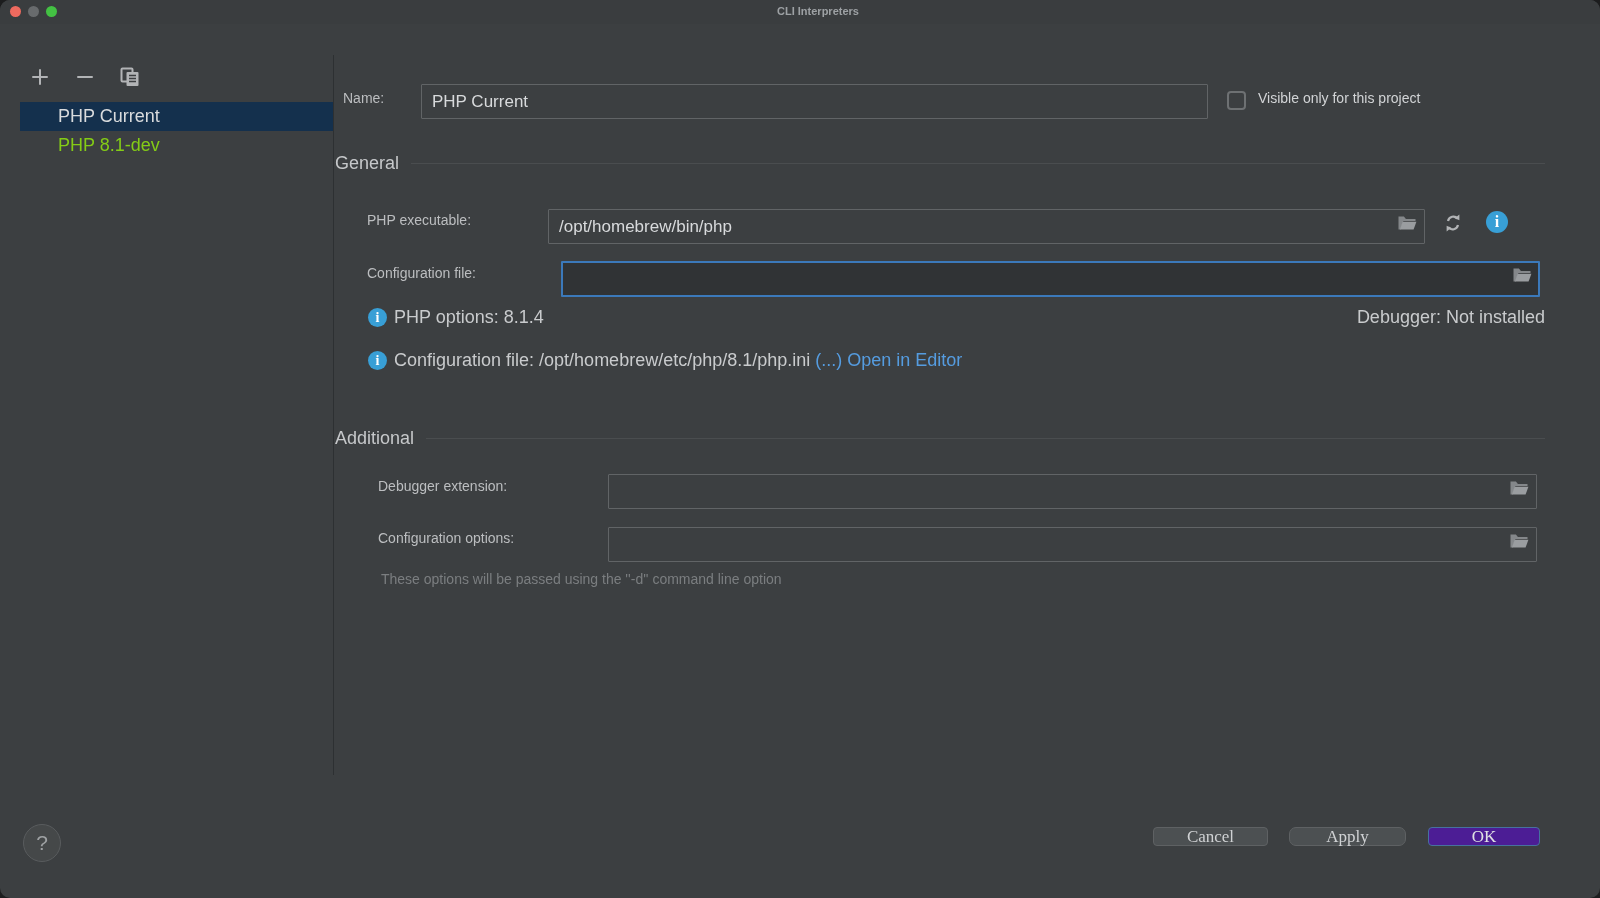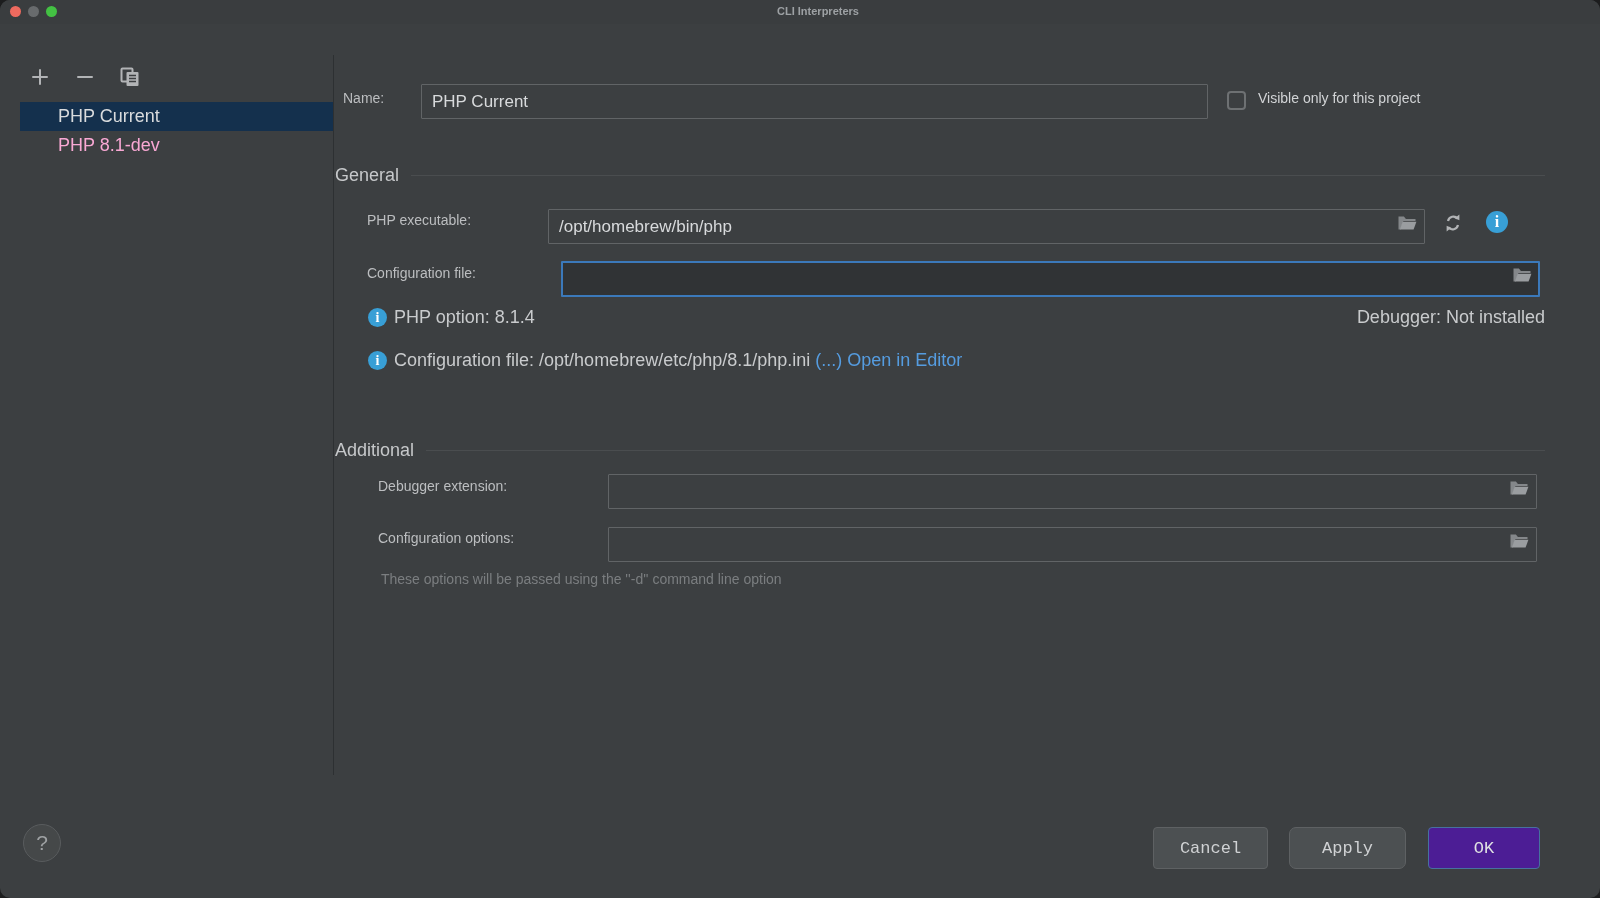--- a/index.html
+++ b/index.html
@@ -18,21 +18,21 @@
   .window-title {
     position: absolute; left: 0; right: 0; top: 0; height: 24px; line-height: 23px;
     text-align: center; font-size: 11px; font-weight: bold; color: #9da1a4; margin-left: 36px;
   }
   
   .sidebar-toolbar { position: absolute; left: 30px; top: 67px; display: flex; align-items: center; gap: 25px; }
   .tool-btn { width: 20px; height: 20px; display: flex; align-items: center; justify-content: center; cursor: default; }
   .list { position: absolute; left: 20px; top: 102px; width: 314px; }
   .list-item {
     height: 29px; line-height: 29px; padding-left: 38px;
-    font-size: 18px; color: #f9a8d4; white-space: nowrap;
+    font-size: 18px; color: #84cc16; white-space: nowrap;
   }
   .list-item.selected { background: #14304d; color: #d9dbdd; }
   .v-divider { position: absolute; left: 333px; top: 55px; width: 1px; height: 720px; background: #2d3032; }
   
   .lbl { position: absolute; font-size: 14px; color: #bcbec0; white-space: nowrap; }
   .field {
     position: absolute; background: transparent; border: 1px solid #616466; border-radius: 1px;
     font-size: 17px; color: #d8dadc; font-family: "Liberation Sans", "DejaVu Sans", sans-serif;
     padding: 0 34px 0 10px; outline: none;
   }
@@ -56,23 +56,23 @@
   }
   .info-badge.small { position: absolute; width: 19px; height: 19px; line-height: 19px; font-size: 14px; }
   .info-badge.big { position: absolute; left: 1486px; top: 211px; width: 22px; height: 22px; line-height: 22px; font-size: 16px; }
   .info-text { position: absolute; font-size: 18px; color: #c9cbcd; white-space: nowrap; }
   .blue { color: #559ce0; }
   .link { color: #559ce0; cursor: pointer; }
   .hint { position: absolute; left: 381px; top: 571px; font-size: 14px; color: #7b7e80; }
   .debugger-status { position: absolute; right: 55px; top: 307px; font-size: 18px; color: #c9cbcd; }
   
   .btn {
-    position: absolute; top: 827px; height: 42px; border-radius: 4px;
+    position: absolute; top: 827px; height: 19px; border-radius: 4px;
     background: #4c5052; border: 1px solid #5e6163; color: #d0d2d4;
-    font-size: 17px; font-family: Liberation Mono, monospace;
+    font-size: 17px; font-family: Liberation Serif, serif;
     display: flex; align-items: center; justify-content: center; cursor: default;
   }
   .btn-cancel { left: 1153px; width: 115px; }
   .btn-apply  { left: 1289px; width: 117px; border-radius: 7px; }
   .btn-ok     { left: 1428px; width: 112px; background: #4c1d95; border-color: #47719e; color: #dfe1e3; }
   .help-btn {
     position: absolute; left: 23px; top: 824px; width: 38px; height: 38px; border-radius: 50%;
     background: #454849; border: 1px solid #595c5e; color: #9ea1a3;
     font-size: 21px; display: flex; align-items: center; justify-content: center; cursor: default;
   }
@@ -127,21 +127,21 @@
     </div>
   </div>
 
   <div class="v-divider"></div>
 
   <div class="lbl" style="left:343px; top:90px;">Name:</div>
   <input class="field no-icon" style="left: 421px; top: 84px; width: 787px; height: 35px;" value="PHP Current">
   <div class="checkbox"></div>
   <div class="lbl" style="left:1258px; top:90px; color:#d2d4d6;">Visible only for this project</div>
 
-  <div class="section-hdr" style="top:153px;margin-top:12px;">
+  <div class="section-hdr" style="top:153px;">
     <span class="txt">General</span>
     <span class="rule"></span>
   </div>
 
   <div class="lbl" style="left:367px; top:212px;">PHP executable:</div>
   <div class="field-wrap" style="left:548px; top:205px; width:877px; height:35px;">
     <input class="field" value="/opt/homebrew/bin/php" style="">
     <span class="folder-btn">
       <span>
         <svg width="20" height="16" viewBox="0 0 20 16">
@@ -170,31 +170,31 @@
       <span>
         <svg width="20" height="16" viewBox="0 0 20 16">
           <path d="M1.5 1.5 h5.4 l2 2.4 H18.5 v2 H6.4 L3.6 14.5 H1.5 Z" fill="#84878a"></path>
           <path d="M5.6 6.8 H19.4 L16.6 14.5 H2.9 Z" fill="#9a9da0"></path>
         </svg>
       </span>
     </span>
   </div>
 
   <div class="info-badge small" style="left:368px; top:308px;">i</div>
-  <div class="info-text" style="left:394px; top:307px;">PHP option: 8.1.4</div>
+  <div class="info-text" style="left:394px; top:307px;">PHP options: 8.1.4</div>
   <div class="debugger-status">Debugger: Not installed</div>
 
   <div class="info-badge small" style="left:368px; top:351px;">i</div>
   <div class="info-text" style="left:394px; top:350px;">
     <span>Configuration file: /opt/homebrew/etc/php/8.1/php.ini</span>
     <span class="blue">(...)</span>
     <span class="link">Open in Editor</span>
   </div>
 
-  <div class="section-hdr" style="top:440px;">
+  <div class="section-hdr" style="top:428px;">
     <span class="txt">Additional</span>
     <span class="rule"></span>
   </div>
 
   <div class="lbl" style="left:378px; top:478px;">Debugger extension:</div>
   <div class="field-wrap" style="left:608px; top:470px; width:929px; height:35px;">
     <input class="field" value="" style="">
     <span class="folder-btn">
       <span>
         <svg width="20" height="16" viewBox="0 0 20 16">

